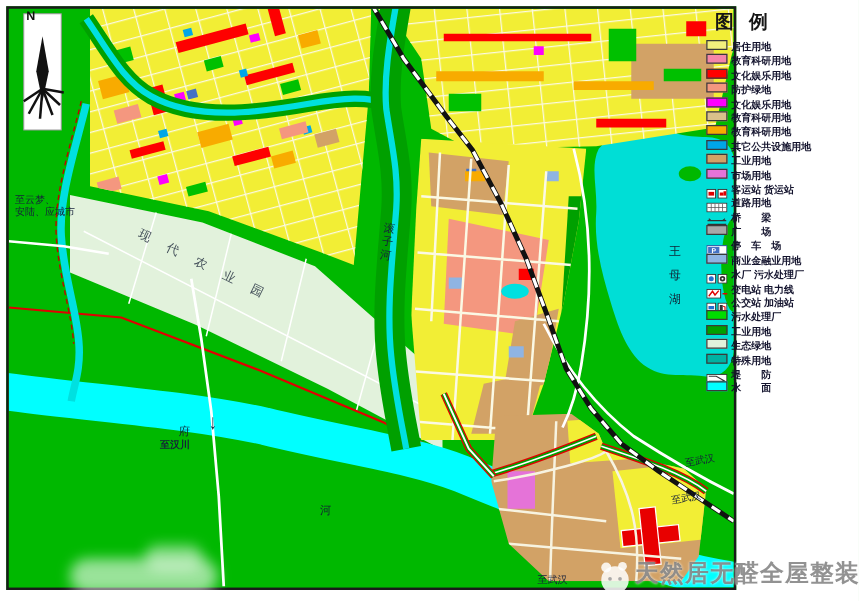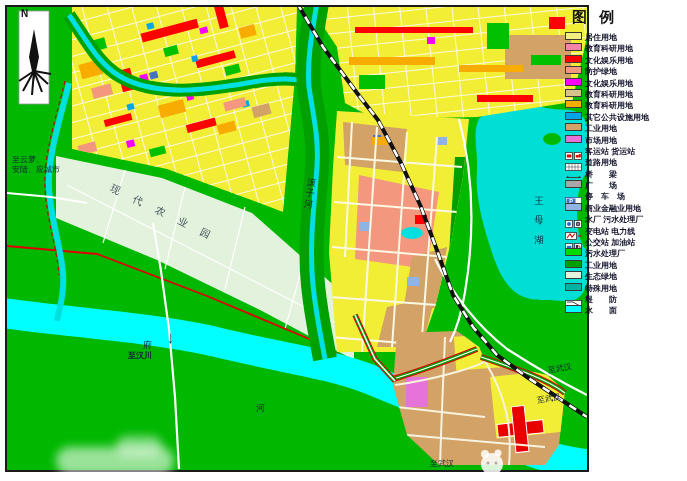--- a/index.html
+++ b/index.html
@@ -385,14 +385,15 @@
 
   <div class="wm-blur1"></div>
   <div class="wm-blur2"></div>
   <svg class="wm-logo" width="32" height="32">
     <circle cx="18" cy="20" r="11" fill="rgba(255,255,255,0.85)"></circle>
     <circle cx="11" cy="10" r="4" fill="rgba(255,255,255,0.85)"></circle>
     <circle cx="24" cy="9" r="3.5" fill="rgba(255,255,255,0.85)"></circle>
     <circle cx="14" cy="19" r="1.5" fill="rgba(150,150,150,0.8)"></circle>
     <circle cx="22" cy="19" r="1.5" fill="rgba(150,150,150,0.8)"></circle>
   </svg>
+  <span class="wm-text">天然居无醛全屋整装</span>
 
 </div>
 
 </body></html>

